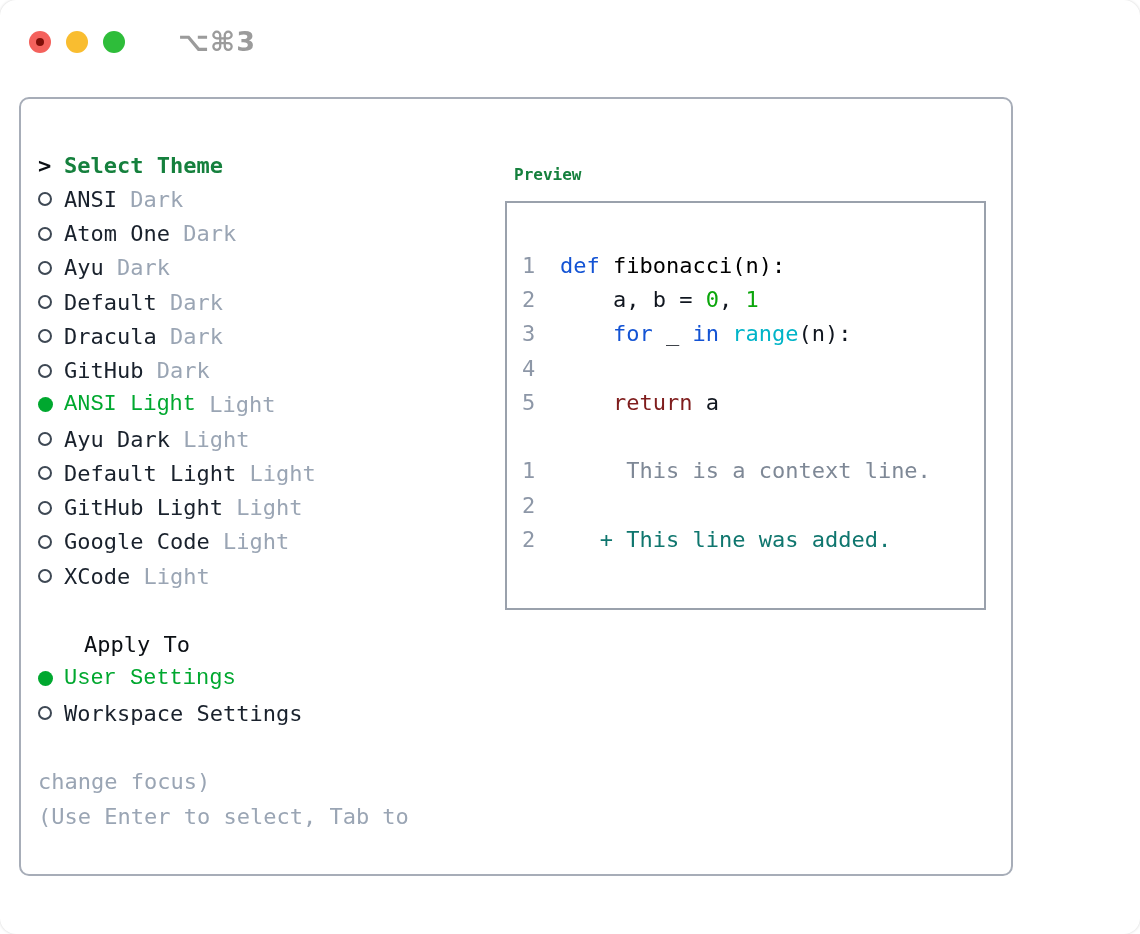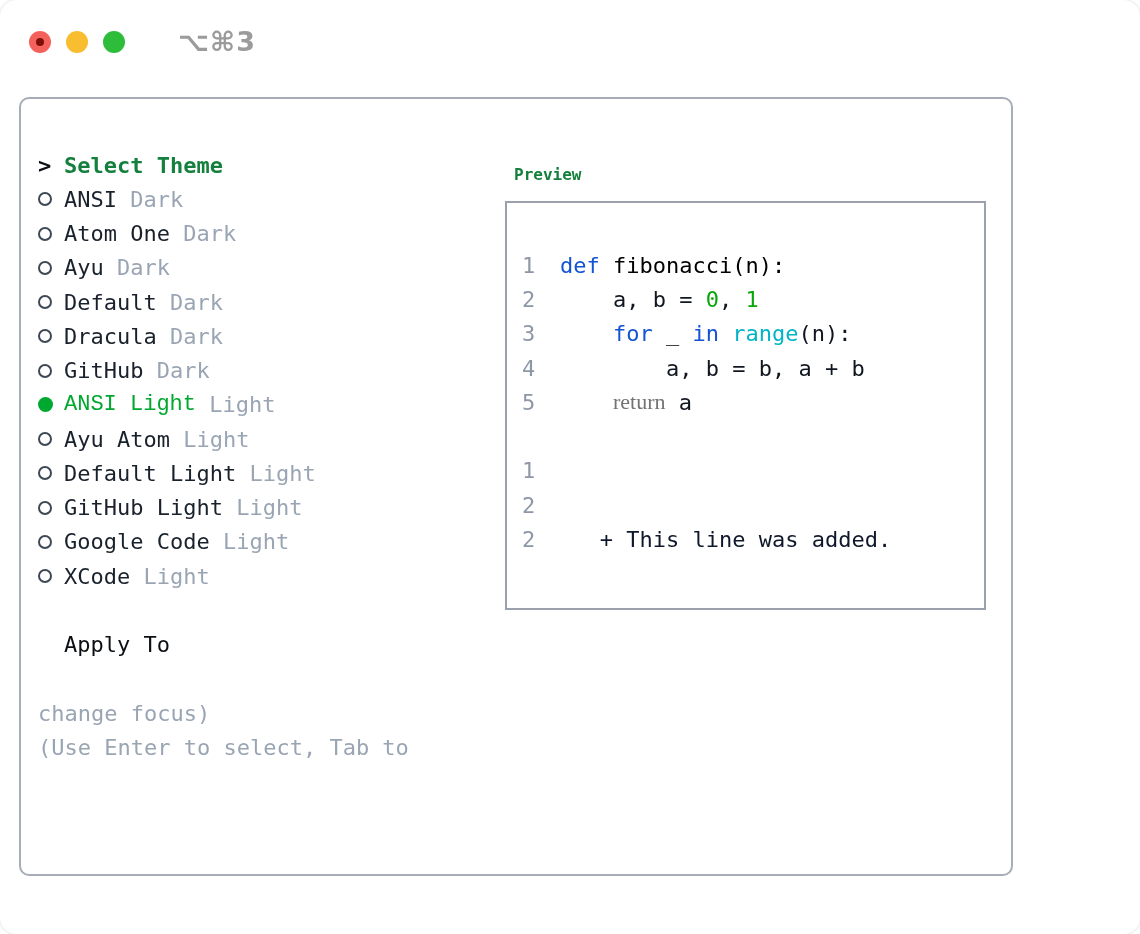--- a/index.html
+++ b/index.html
@@ -29,21 +29,21 @@
     border:2px solid var(--window_border);border-radius:10px;background:#fff;
     box-sizing:border-box;
   }
   
   .sidebar{position:absolute;left:17px;top:49px;font-size:22px;color:var(--item_text);}
   .row{display:flex;align-items:center;height:34.25px;white-space:pre;}
   .blank{height:34.25px;}
   .bullet{width:26px;display:flex;align-items:center;flex:none;}
   .cursor{font-weight:bold;color:#0b0f14;}
   .header-text{font-weight:bold;color:#15803d;}
-  .subheader-text{color:#0b0f14;}
+  .subheader-text{color:#0b0f14;margin-left:20px;}
   .dot{width:14px;height:14px;border:2px solid var(--radio_ring);border-radius:50%;box-sizing:border-box;}
   .dot.filled{width:15px;height:15px;border:none;background:var(--selection_green);}
   .theme-name{color:var(--item_text);}
   .theme-name.sel{color:var(--selection_green);font-family:Liberation Mono, monospace;}
   .variant{color:var(--muted);text-align:center;}
   .hint{height:34.6px;display:flex;align-items:center;color:var(--muted);white-space:pre;}
   
   .preview-title{position:absolute;left:481px;top:58px;margin-left:12px;}
   .preview-box{
     position:absolute;left:484px;top:102px;width:481px;height:409px;
@@ -76,55 +76,59 @@
       </div>
 
       <div id="theme-list">
           <div class="row"><span class="bullet"><span class="dot"></span></span><span class="theme-name">ANSI</span><span class="variant"> Dark</span></div>
           <div class="row"><span class="bullet"><span class="dot"></span></span><span class="theme-name">Atom One</span><span class="variant"> Dark</span></div>
           <div class="row"><span class="bullet"><span class="dot"></span></span><span class="theme-name">Ayu</span><span class="variant"> Dark</span></div>
           <div class="row"><span class="bullet"><span class="dot"></span></span><span class="theme-name">Default</span><span class="variant"> Dark</span></div>
           <div class="row"><span class="bullet"><span class="dot"></span></span><span class="theme-name">Dracula</span><span class="variant"> Dark</span></div>
           <div class="row"><span class="bullet"><span class="dot"></span></span><span class="theme-name">GitHub</span><span class="variant"> Dark</span></div>
           <div class="row"><span class="bullet"><span class="dot filled"></span></span><span class="theme-name sel">ANSI Light</span><span class="variant"> Light</span></div>
-          <div class="row"><span class="bullet"><span class="dot"></span></span><span class="theme-name">Ayu Atom</span><span class="variant"> Light</span></div>
+          <div class="row"><span class="bullet"><span class="dot"></span></span><span class="theme-name">Ayu Dark</span><span class="variant"> Light</span></div>
           <div class="row"><span class="bullet"><span class="dot"></span></span><span class="theme-name">Default Light</span><span class="variant"> Light</span></div>
           <div class="row"><span class="bullet"><span class="dot"></span></span><span class="theme-name">GitHub Light</span><span class="variant"> Light</span></div>
           <div class="row"><span class="bullet"><span class="dot"></span></span><span class="theme-name">Google Code</span><span class="variant"> Light</span></div>
           <div class="row"><span class="bullet"><span class="dot"></span></span><span class="theme-name">XCode</span><span class="variant"> Light</span></div>
         </div>
 
       <div class="blank"></div>
 
       <div class="row">
         <span class="bullet"></span>
         <span class="subheader-text">Apply To</span>
       </div>
 
+      <div id="apply-list">
+          <div class="row"><span class="bullet"><span class="dot filled"></span></span><span class="theme-name sel">User Settings</span></div>
+          <div class="row"><span class="bullet"><span class="dot"></span></span><span class="theme-name">Workspace Settings</span></div>
+        </div>
 
       <div class="blank"></div>
 
       <div class="hint">change focus)</div>
       <div class="hint">(Use Enter to select, Tab to</div>
     </div>
 
     <div class="preview-title row">
       <span class="header-text">Preview</span>
     </div>
 
     <div class="preview-box">
       <div id="code-lines">
           <div class="cline"><span class="gutter">1</span><span style="color: rgb(19, 83, 212);">def</span><span style="color: #000000;"> fibonacci(n):</span></div>
           <div class="cline"><span class="gutter">2</span><span style="color: rgb(16, 22, 31);">    a, b = </span><span style="color: rgb(11, 166, 11);">0</span><span style="color: rgb(16, 22, 31);">, </span><span style="color: rgb(11, 166, 11);">1</span></div>
           <div class="cline"><span class="gutter">3</span><span style="color: rgb(16, 22, 31);">    </span><span style="color: rgb(19, 83, 212);">for</span><span style="color: rgb(16, 22, 31);"> _ </span><span style="color: rgb(19, 83, 212);">in</span><span style="color: rgb(16, 22, 31);"> </span><span style="color: rgb(0, 180, 200);">range</span><span style="color: rgb(16, 22, 31);">(n):</span></div>
-          <div class="cline"><span class="gutter">4</span><span style="color: rgb(16, 22, 31);">        a, b = b, a + b</span></div>
-          <div class="cline"><span class="gutter">5</span><span style="color: rgb(16, 22, 31);">    </span><span style="color: #737373; font-family: Liberation Serif, serif;">return</span><span style="color: rgb(16, 22, 31);"> a</span></div>
+          <div class="cline"><span class="gutter">4</span></div>
+          <div class="cline"><span class="gutter">5</span><span style="color: rgb(16, 22, 31);">    </span><span style="color: #7f1d1d;">return</span><span style="color: rgb(16, 22, 31);"> a</span></div>
         </div>
       <div class="cline"></div>
       <div id="diff-lines">
-          <div class="cline"><span class="gutter">1</span></div>
+          <div class="cline"><span class="gutter">1</span><span style="color: rgb(126, 136, 150);">     This is a context line.</span></div>
           <div class="cline"><span class="gutter">2</span></div>
-          <div class="cline"><span class="gutter">2</span><span style="color: #0f172a; text-align: center;">   + This line was added.</span></div>
+          <div class="cline"><span class="gutter">2</span><span style="color: #0f766e; text-align: center;">   + This line was added.</span></div>
         </div>
     </div>
 
   </div>
 </div>
 
 </body></html>

